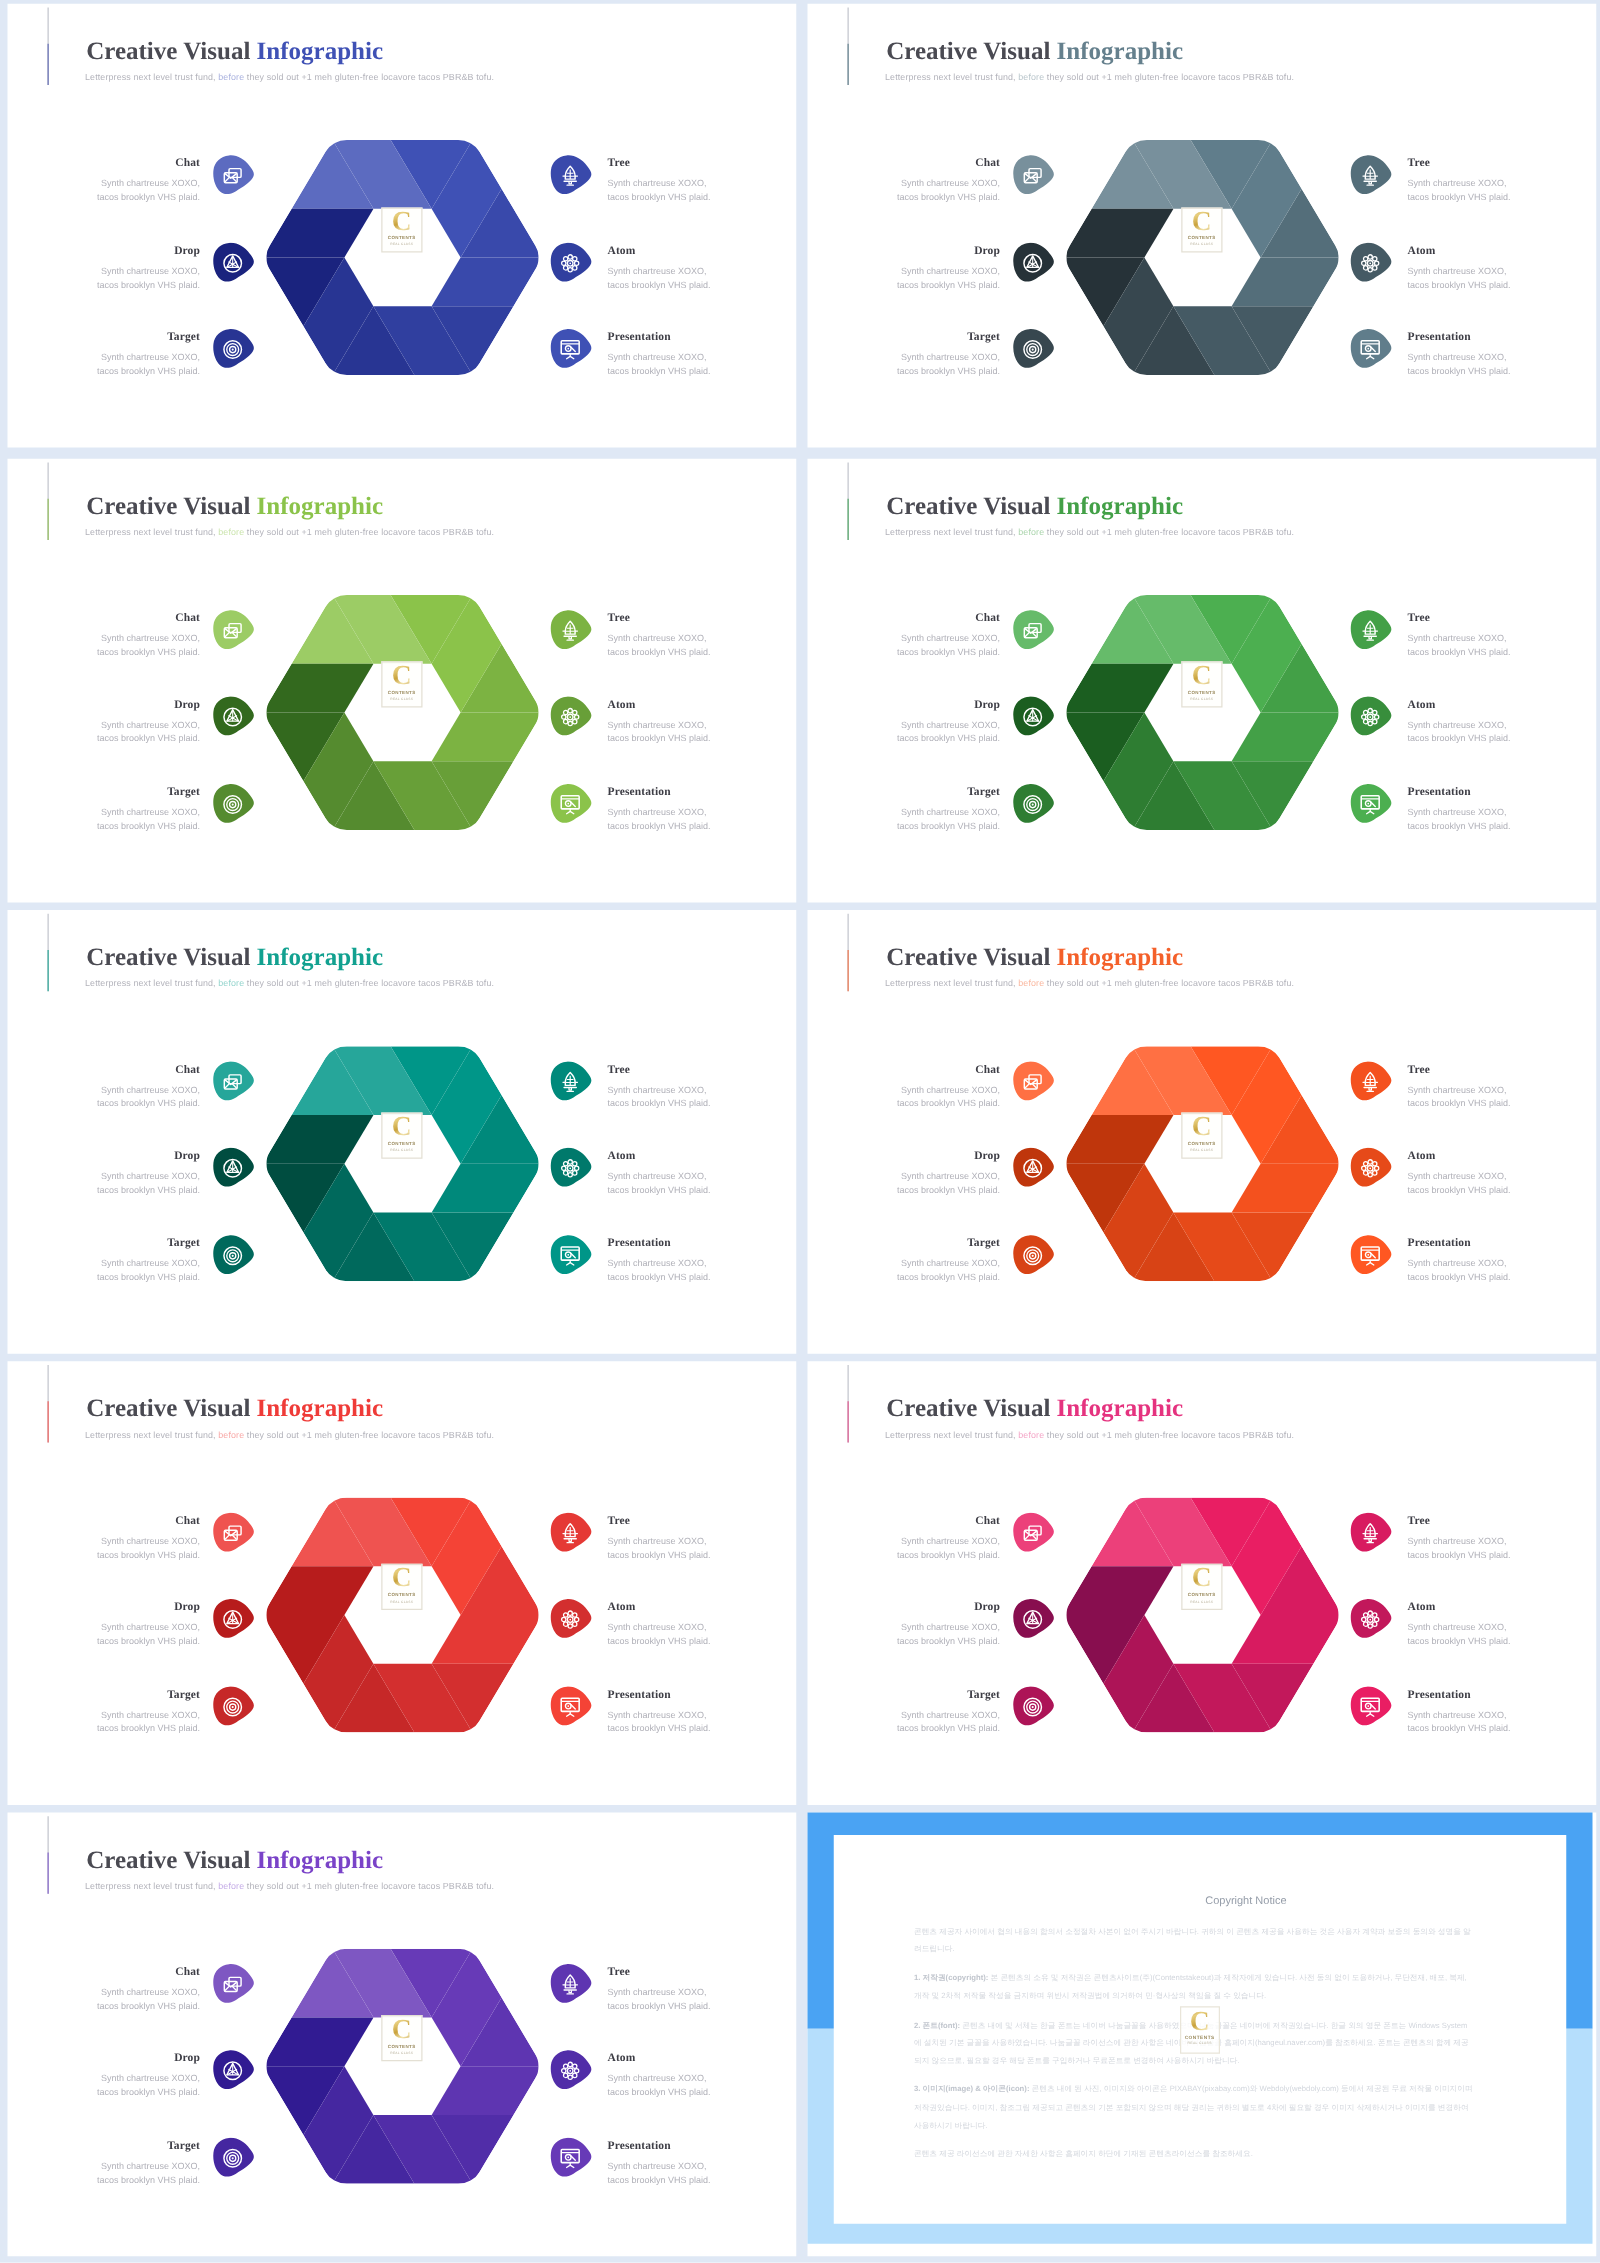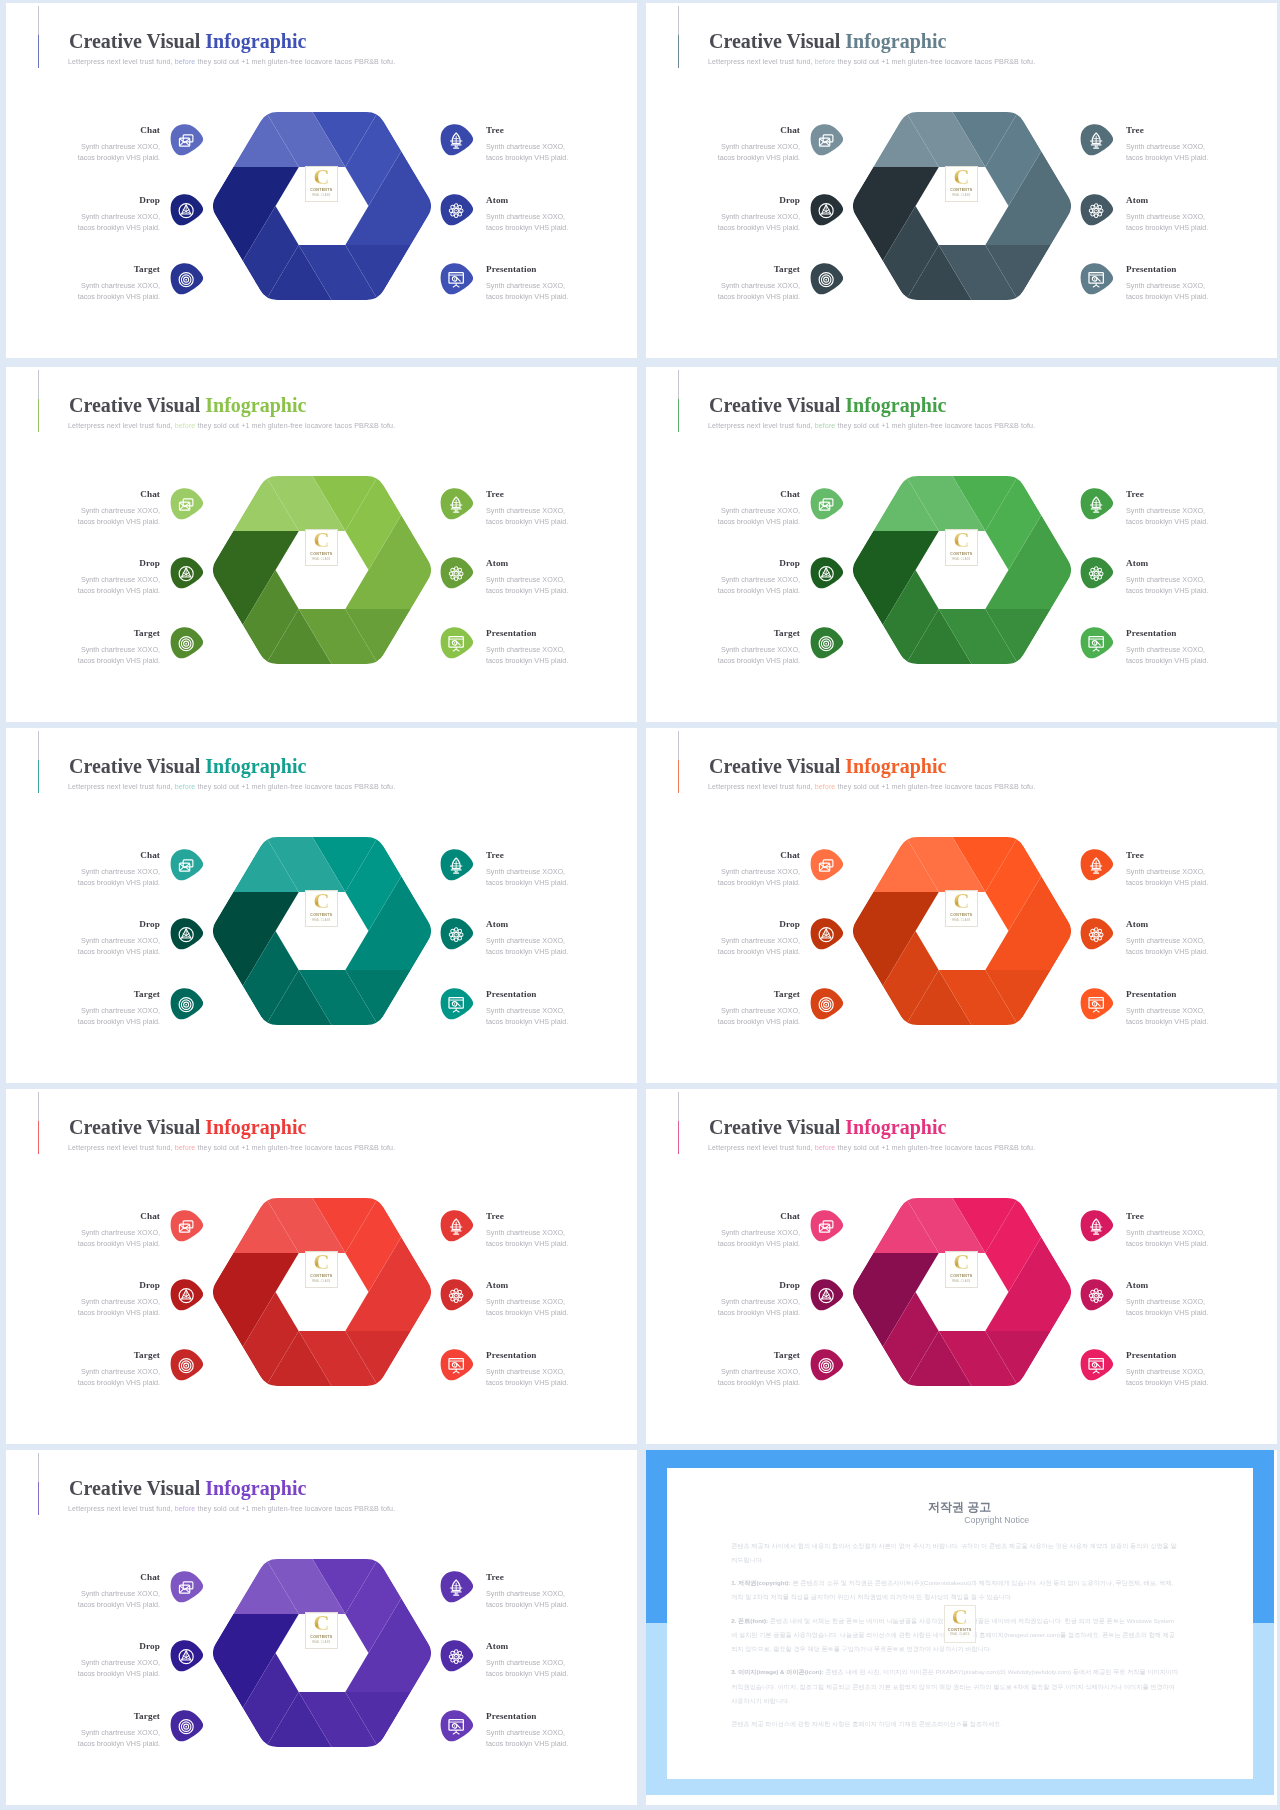--- a/index.html
+++ b/index.html
@@ -1449,21 +1449,20 @@
         <div class="ds">
           <div>Synth chartreuse XOXO,</div>
           <div>tacos brooklyn VHS plaid.</div>
         </div>
       </div>
     </div>
     <div class="slide" style="left:646px;top:1449.5px">
       <div class="cpy" style="left:-2.5px;top:-2.5px;width:630px;height:176px;background:#4aa3f3"></div>
       <div class="cpy" style="left:-2.5px;top:173.5px;width:630px;height:172px;background:#b5defc"></div>
       <div class="cpyInner" style="left:20.7px;top:18.6px;width:586px;height:311px"></div>
-      <div class="cpyTitle" style="left:20.7px;top:49px;width:586px">저작권 공고</div>
       <div class="cpySub" style="left:20.7px;top:65.5px;width:660px">Copyright Notice</div>
       <div class="cpyBody" style="left:85.2px;top:89px;width:448px">
         <p>콘텐츠 제공자 사이에서 협의 내용의 합의서 소정절차 사본이 없어 주시기 바랍니다. 귀하의 이 콘텐츠 제공을 사용하는 것은 사용자 계약과 보증의 동의와 성명을 알려드립니다.</p>
         <p><b>1. 저작권(copyright):</b> 본 콘텐츠의 소유 및 저작권은 콘텐츠사이트(주)(Contentstakeout)과 제작자에게 있습니다. 사전 동의 없이 도용하거나, 무단전재, 배포, 복제, 개작 및 2차적 저작물 작성을 금지하며 위반시 저작권법에 의거하여 민·형사상의 책임을 질 수 있습니다.</p>
         <p><b>2. 폰트(font):</b> 콘텐츠 내에 및 서체는 한글 폰트는 네이버 나눔글꼴을 사용하였으며, 나눔글꼴은 네이버에 저작권있습니다. 한글 외의 영문 폰트는 Windows System에 설치된 기본 글꼴을 사용하였습니다. 나눔글꼴 라이선스에 관한 사항은 네이버 나눔글꼴 홈페이지(hangeul.naver.com)를 참조하세요. 폰트는 콘텐츠의 함께 제공되지 않으므로, 필요할 경우 해당 폰트를 구입하거나 무료폰트로 변경하여 사용하시기 바랍니다.</p>
         <p><b>3. 이미지(image) &amp; 아이콘(icon):</b> 콘텐츠 내에 된 사진, 이미지와 아이콘은 PIXABAY(pixabay.com)와 Webdoly(webdoly.com) 등에서 제공된 무료 저작물 이미지이며 저작권있습니다. 이미지, 참조그림 제공되고 콘텐츠의 기본 포함되지 않으며 해당 권리는 귀하의 별도로 4차에 필요할 경우 이미지 삭제하시거나 이미지를 변경하여 사용하시기 바랍니다.</p>
         <p>콘텐츠 제공 라이선스에 관한 자세한 사항은 홈페이지 하단에 기재된 콘텐츠라이선스를 참조하세요.</p>
       </div>
       <div class="cpyLogo" style="left:298px;top:155px">
         <div class="c">C</div>

